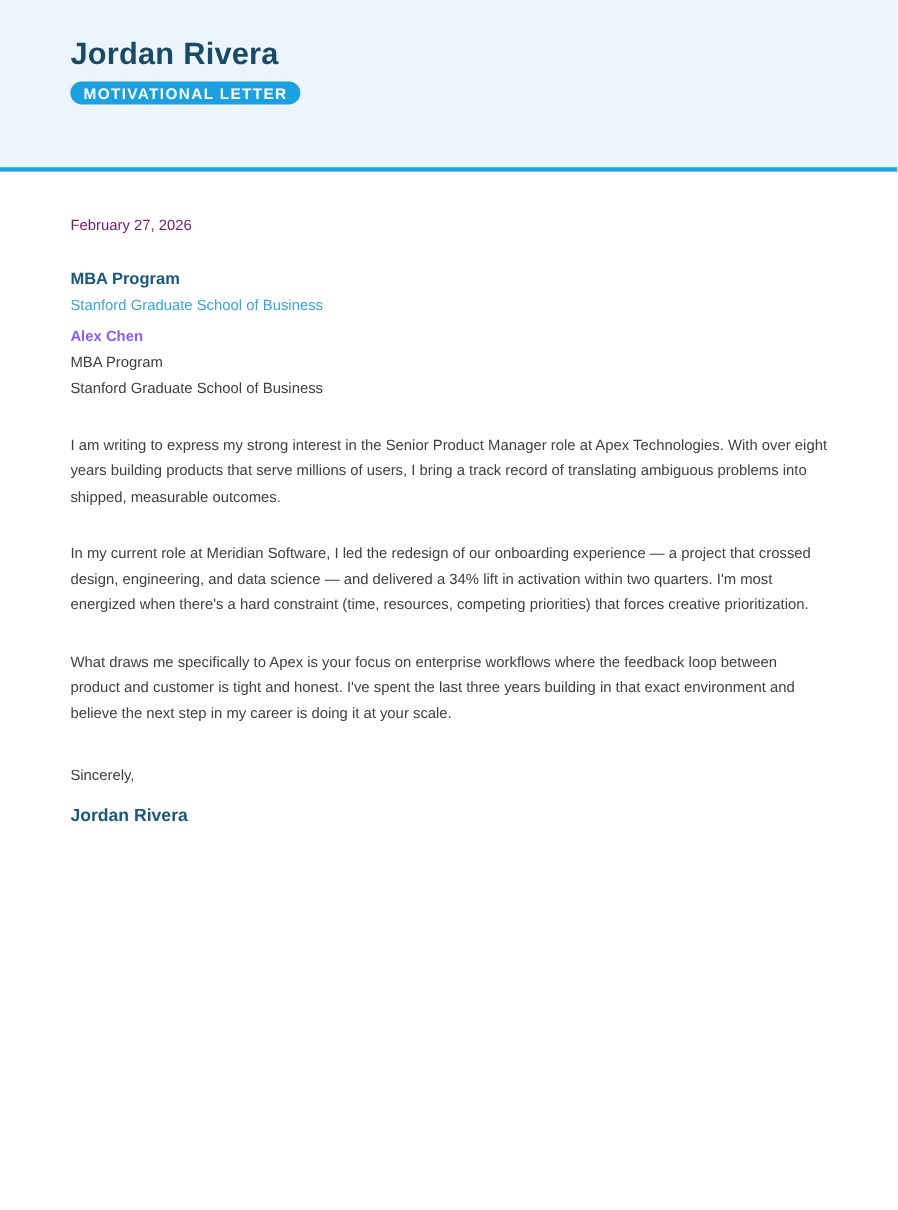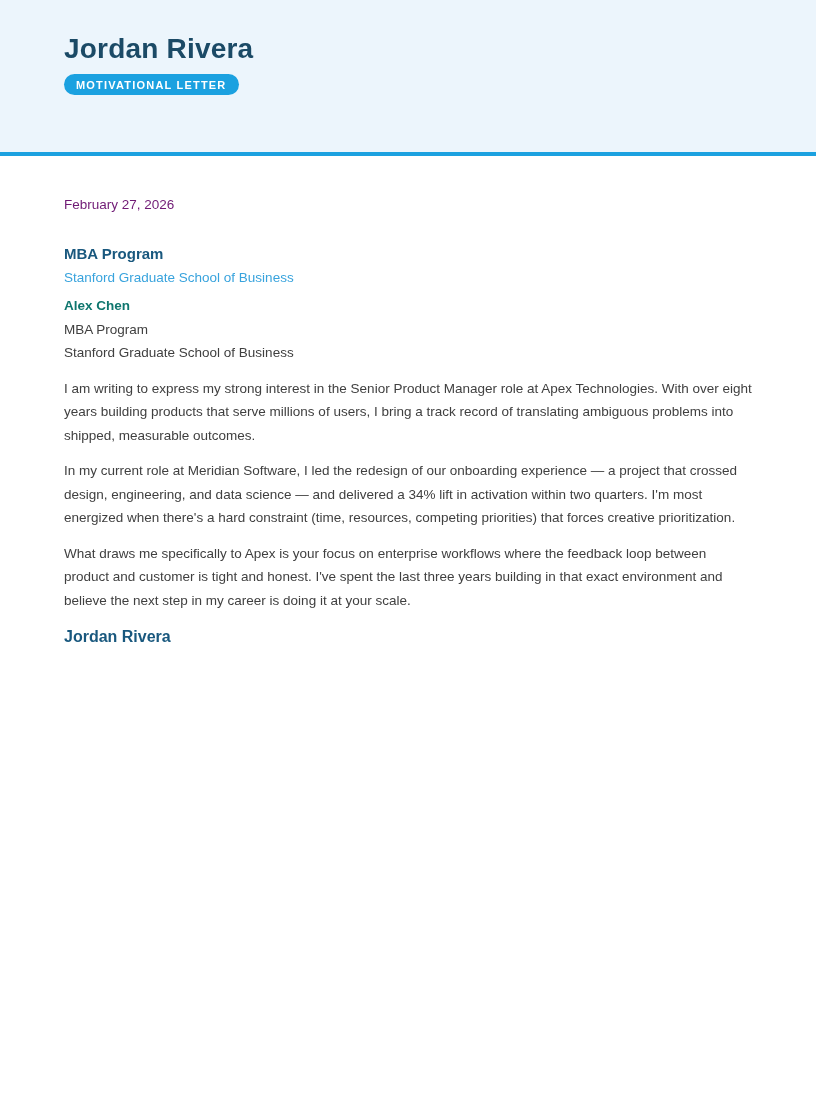--- a/index.html
+++ b/index.html
@@ -30,21 +30,21 @@
     font-size: 28px;
     font-weight: bold;
     color: #1b4a66;
     line-height: 1.15;
     letter-spacing: 0.2px;
   }
   .doc-badge {
     margin-top: 9px;
     background: #1ba1e0;
     color: #ffffff;
-    font-size: 11px;
+    font-size: 14px;
     font-weight: bold;
     letter-spacing: 1.2px;
     padding: 5px 12px 4px 12px;
     border-radius: 11px;
     line-height: 12px;
     text-transform: uppercase;
   }
   .contact-block {
     text-align: right;
     color: #4d5965;
@@ -69,23 +69,23 @@
     font-weight: bold;
     color: #19587e;
     line-height: 24px;
   }
   .recipient-school {
     color: #38a3dd;
     text-decoration: none;
     display: inline-block;
   }
   .recipient-school-row { margin-bottom: 5px; }
-  .recipient-contact-name { font-weight: bold; color: #0f766e; }
+  .recipient-contact-name { font-weight: bold; color: #8b5cf6; }
   .salutation { margin-top: 24px; }
-  .para { margin-top: 12px; }
+  .para { margin-top: 28px; }
   .closing { margin-top: 33px; }
   .signature {
     margin-top: 13px;
     font-size: 16px;
     font-weight: bold;
     color: #19587e;
   }
 </style>
 </head>
 <body>
@@ -114,17 +114,18 @@
     </div>
 
 
     <p class="para">I am writing to express my strong interest in the Senior Product Manager role at Apex Technologies. With over eight years building products that serve millions of users, I bring a track record of translating ambiguous problems into shipped, measurable outcomes.</p>
 
     <p class="para">In my current role at Meridian Software, I led the redesign of our onboarding experience — a project that crossed design, engineering, and data science — and delivered a 34% lift in activation within two quarters. I'm most energized when there's a hard constraint (time, resources, competing priorities) that forces creative prioritization.</p>
 
     <p class="para">What draws me specifically to Apex is your focus on enterprise workflows where the feedback loop between product and customer is tight and honest. I've spent the last three years building in that exact environment and believe the next step in my career is doing it at your scale.</p>
 
 
+    <p class="closing">Sincerely,</p>
 
     <div class="signature">Jordan Rivera</div>
 
   </div>
 </div>
 
 </body></html>

